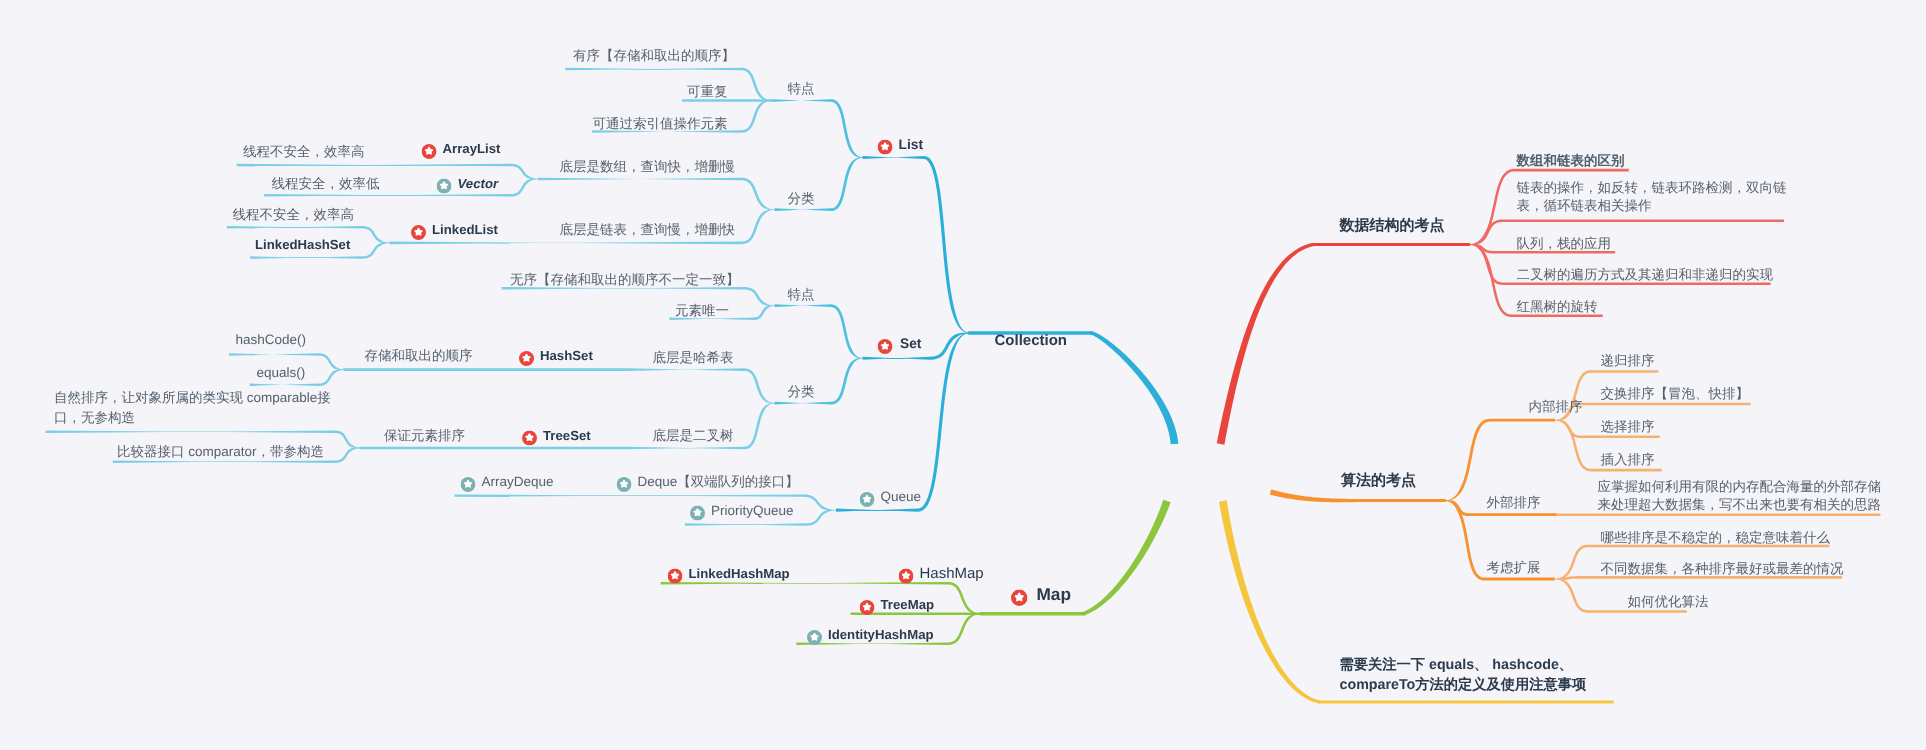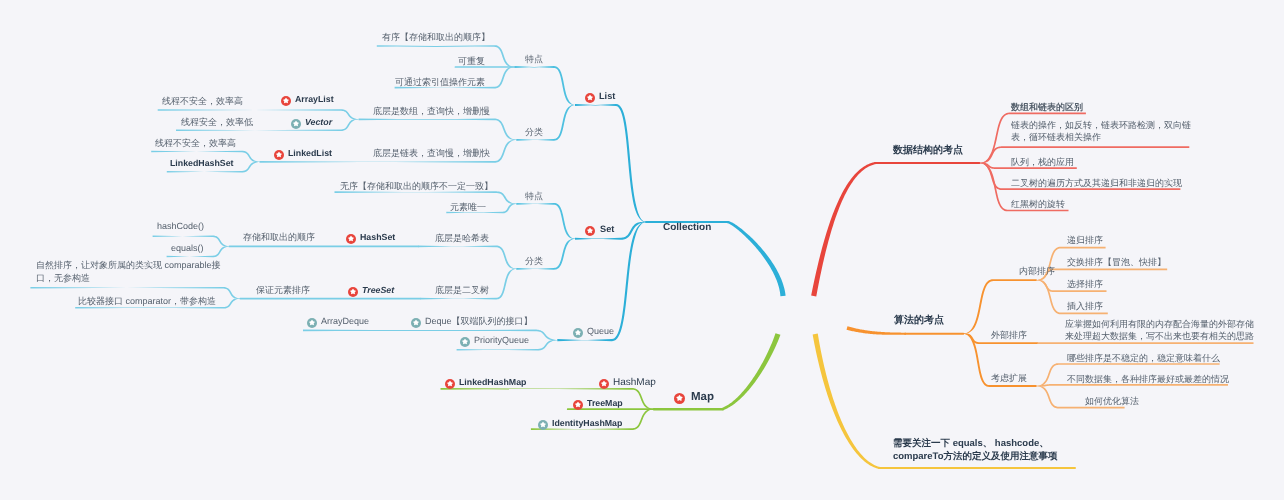--- a/index.html
+++ b/index.html
@@ -143,21 +143,21 @@
       <div class="nd" style="top: 199.5px; font-size: 9px; color: rgb(85, 96, 109); line-height: 15px; left: 450px;"><span class="lbl">元素唯一</span></div>
       <div class="nd" style="top: 253.5px; font-size: 9px; color: rgb(85, 96, 109); line-height: 15px; left: 525px;"><span class="lbl">分类</span></div>
       <div class="nd" style="top: 230.5px; font-size: 9px; color: rgb(85, 96, 109); line-height: 15px; left: 434.6px;"><span class="lbl">底层是哈希表</span></div>
       <div class="nd" style="top: 283px; font-size: 9px; color: rgb(85, 96, 109); line-height: 15px; left: 434.6px;"><span class="lbl">底层是二叉树</span></div>
       <div class="nd" style="top: 229.5px; font-size: 8.8px; font-weight: 700; color: rgb(43, 59, 77); line-height: 15px; left: 359.5px;"><span class="ico" style="position: absolute; left: -14.5px; top: 3.5px; margin-right: 0px;">
           <svg viewBox="0 0 20 20" width="10" height="10">
             <circle cx="10" cy="10" r="10" fill="#e8453c"></circle>
             <path d="M10 3.6 q0.75 0 1.08 0.72 l1.02 2.2 2.38 0.33 q0.8 0.11 1.03 0.82 0.23 0.72 -0.35 1.24 l-1.74 1.56 0.44 2.42 q0.14 0.79 -0.47 1.21 -0.61 0.42 -1.3 0.03 L10 12.88 l-2.09 1.25 q-0.69 0.39 -1.3 -0.03 -0.61 -0.42 -0.47 -1.21 l0.44 -2.42 -1.74 -1.56 q-0.58 -0.52 -0.35 -1.24 0.23 -0.71 1.03 -0.82 L7.9 6.52 8.92 4.32 Q9.25 3.6 10 3.6 Z" fill="#ffffff"></path>
           </svg>
         </span><span class="lbl">HashSet</span></div>
-      <div class="nd" style="top: 282.5px; font-size: 8.8px; font-weight: 700; color: rgb(43, 59, 77); line-height: 15px; left: 361.7px; font-style: italic;"><span class="ico" style="position: absolute; left: -14.5px; top: 3.5px; margin-right: 0px;">
+      <div class="nd" style="top: 282.5px; font-size: 8.8px; font-weight: 700; color: rgb(43, 59, 77); line-height: 15px; left: 361.7px;"><span class="ico" style="position: absolute; left: -14.5px; top: 3.5px; margin-right: 0px;">
           <svg viewBox="0 0 20 20" width="10" height="10">
             <circle cx="10" cy="10" r="10" fill="#e8453c"></circle>
             <path d="M10 3.6 q0.75 0 1.08 0.72 l1.02 2.2 2.38 0.33 q0.8 0.11 1.03 0.82 0.23 0.72 -0.35 1.24 l-1.74 1.56 0.44 2.42 q0.14 0.79 -0.47 1.21 -0.61 0.42 -1.3 0.03 L10 12.88 l-2.09 1.25 q-0.69 0.39 -1.3 -0.03 -0.61 -0.42 -0.47 -1.21 l0.44 -2.42 -1.74 -1.56 q-0.58 -0.52 -0.35 -1.24 0.23 -0.71 1.03 -0.82 L7.9 6.52 8.92 4.32 Q9.25 3.6 10 3.6 Z" fill="#ffffff"></path>
           </svg>
         </span><span class="lbl">TreeSet</span></div>
       <div class="nd" style="top: 229.5px; font-size: 9px; color: rgb(85, 96, 109); line-height: 15px; left: 243px;"><span class="lbl">存储和取出的顺序</span></div>
       <div class="nd" style="top: 282.5px; font-size: 9px; color: rgb(85, 96, 109); line-height: 15px; left: 255.5px;"><span class="lbl">保证元素排序</span></div>
       <div class="nd" style="top: 219px; font-size: 9px; color: rgb(85, 96, 109); line-height: 15px; left: 157.4px;"><span class="lbl">hashCode()</span></div>
       <div class="nd" style="top: 241px; font-size: 9px; color: rgb(85, 96, 109); line-height: 15px; left: 171.3px;"><span class="lbl">equals()</span></div>
       <div class="nd" style="top: 258.5px; font-size: 9px; color: rgb(85, 96, 109); line-height: 12.5px; width: 186px; white-space: normal; left: 36.1px;"><span class="lbl">自然排序，让对象所属的类实现 comparable接口，无参构造</span></div>

